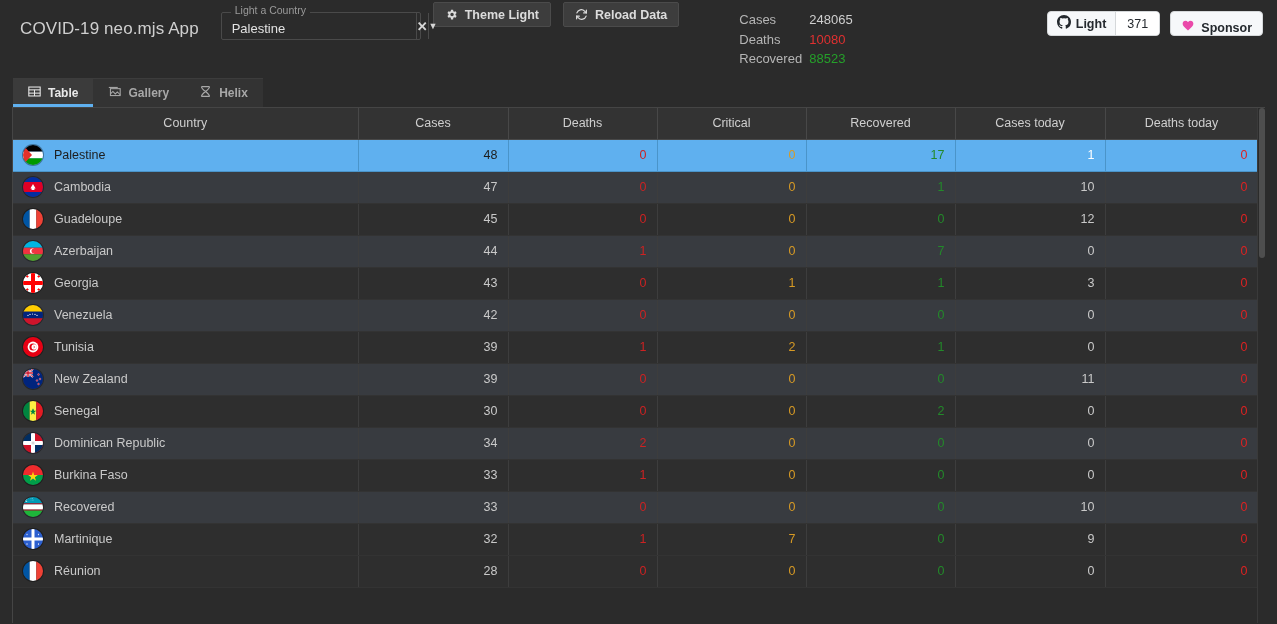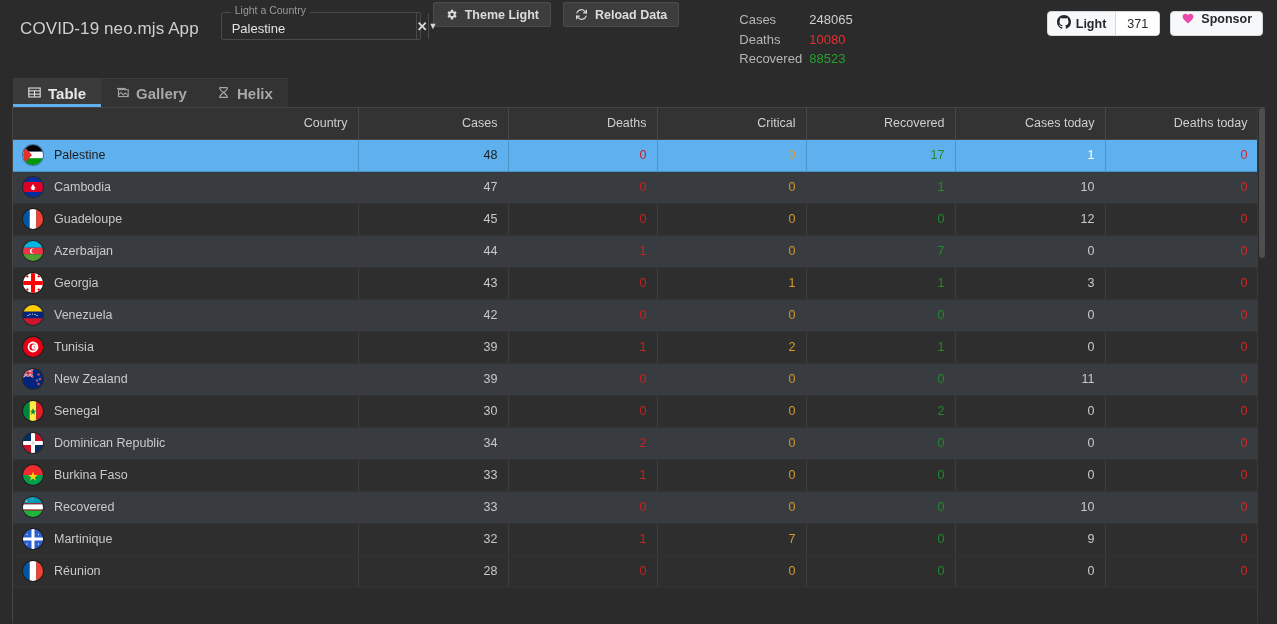--- a/index.html
+++ b/index.html
@@ -145,21 +145,21 @@
   }
   .gh-star .count {
     border-left: 1px solid #d5d8da;
     background: #fff;
     font-weight: normal;
     min-width: 44px;
     justify-content: center;
   }
   .gh-sponsor {
     display: flex;
-    align-items: flex-start;
+    align-items: flex-end;
     gap: 6px;
     border: 1px solid #d5d8da;
     border-radius: 4px;
     height: 25px;
     padding: 0 10px;
     background: #f6f8fa;
     font-size: 12.5px;
     font-weight: bold;
     color: #24292e;
     cursor: pointer;
@@ -172,21 +172,21 @@
     display: flex;
     align-items: stretch;
     padding-left: 13px;
     position: relative;
   }
   .tab {
     display: flex;
     align-items: center;
     gap: 7px;
     padding: 4px 15px;
-    font-size: 15px;
+    font-size: 12px;
     font-weight: bold;
     color: #a8a8a8;
     background: #333333;
     cursor: pointer;
     position: relative;
     border-top: 1px solid #3c3c3c;
   }
   .tab.active { color: #e8e8e8; background: #3b3b3b; }
   .tab.active::after {
     content: "";
@@ -210,21 +210,21 @@
   table {
     border-collapse: collapse;
     width: 1245px;
     table-layout: fixed;
   }
   thead th {
     background: #333333;
     color: #cfcfcf;
     font-size: 12.5px;
     font-weight: normal;
-    text-align: right;
+    text-align: center;
     height: 31px;
     padding: 0 10px;
     border-right: 1px solid #484848;
     border-bottom: 1px solid #484848;
     white-space: nowrap;
   }
   tbody td {
     height: 32px;
     font-size: 12.5px;
     padding: 0 10px;

